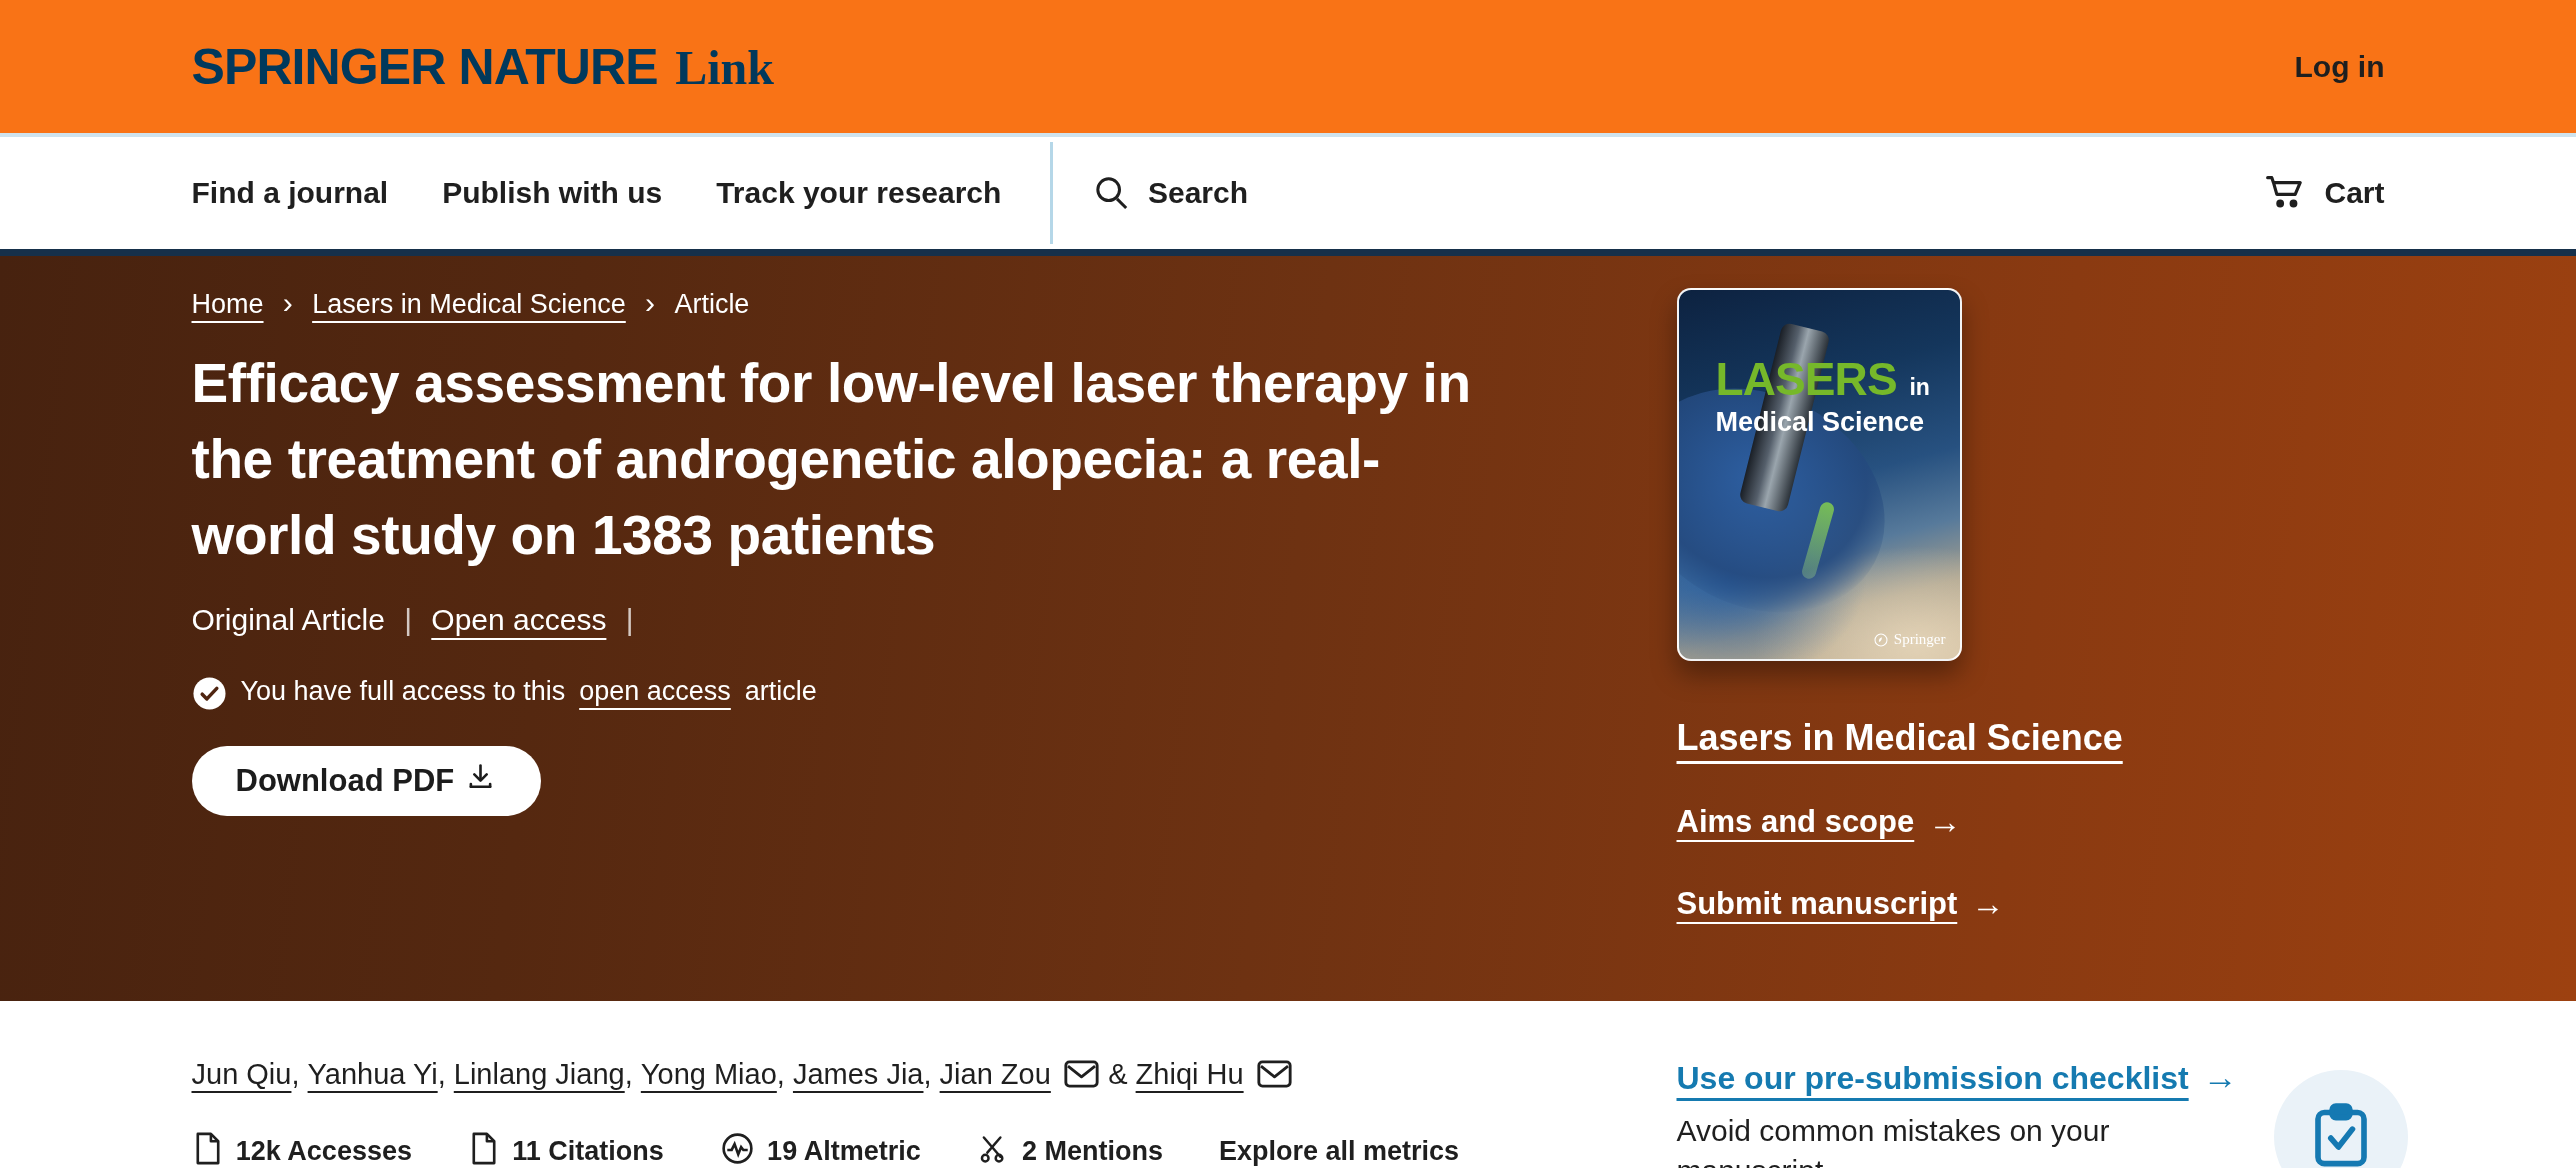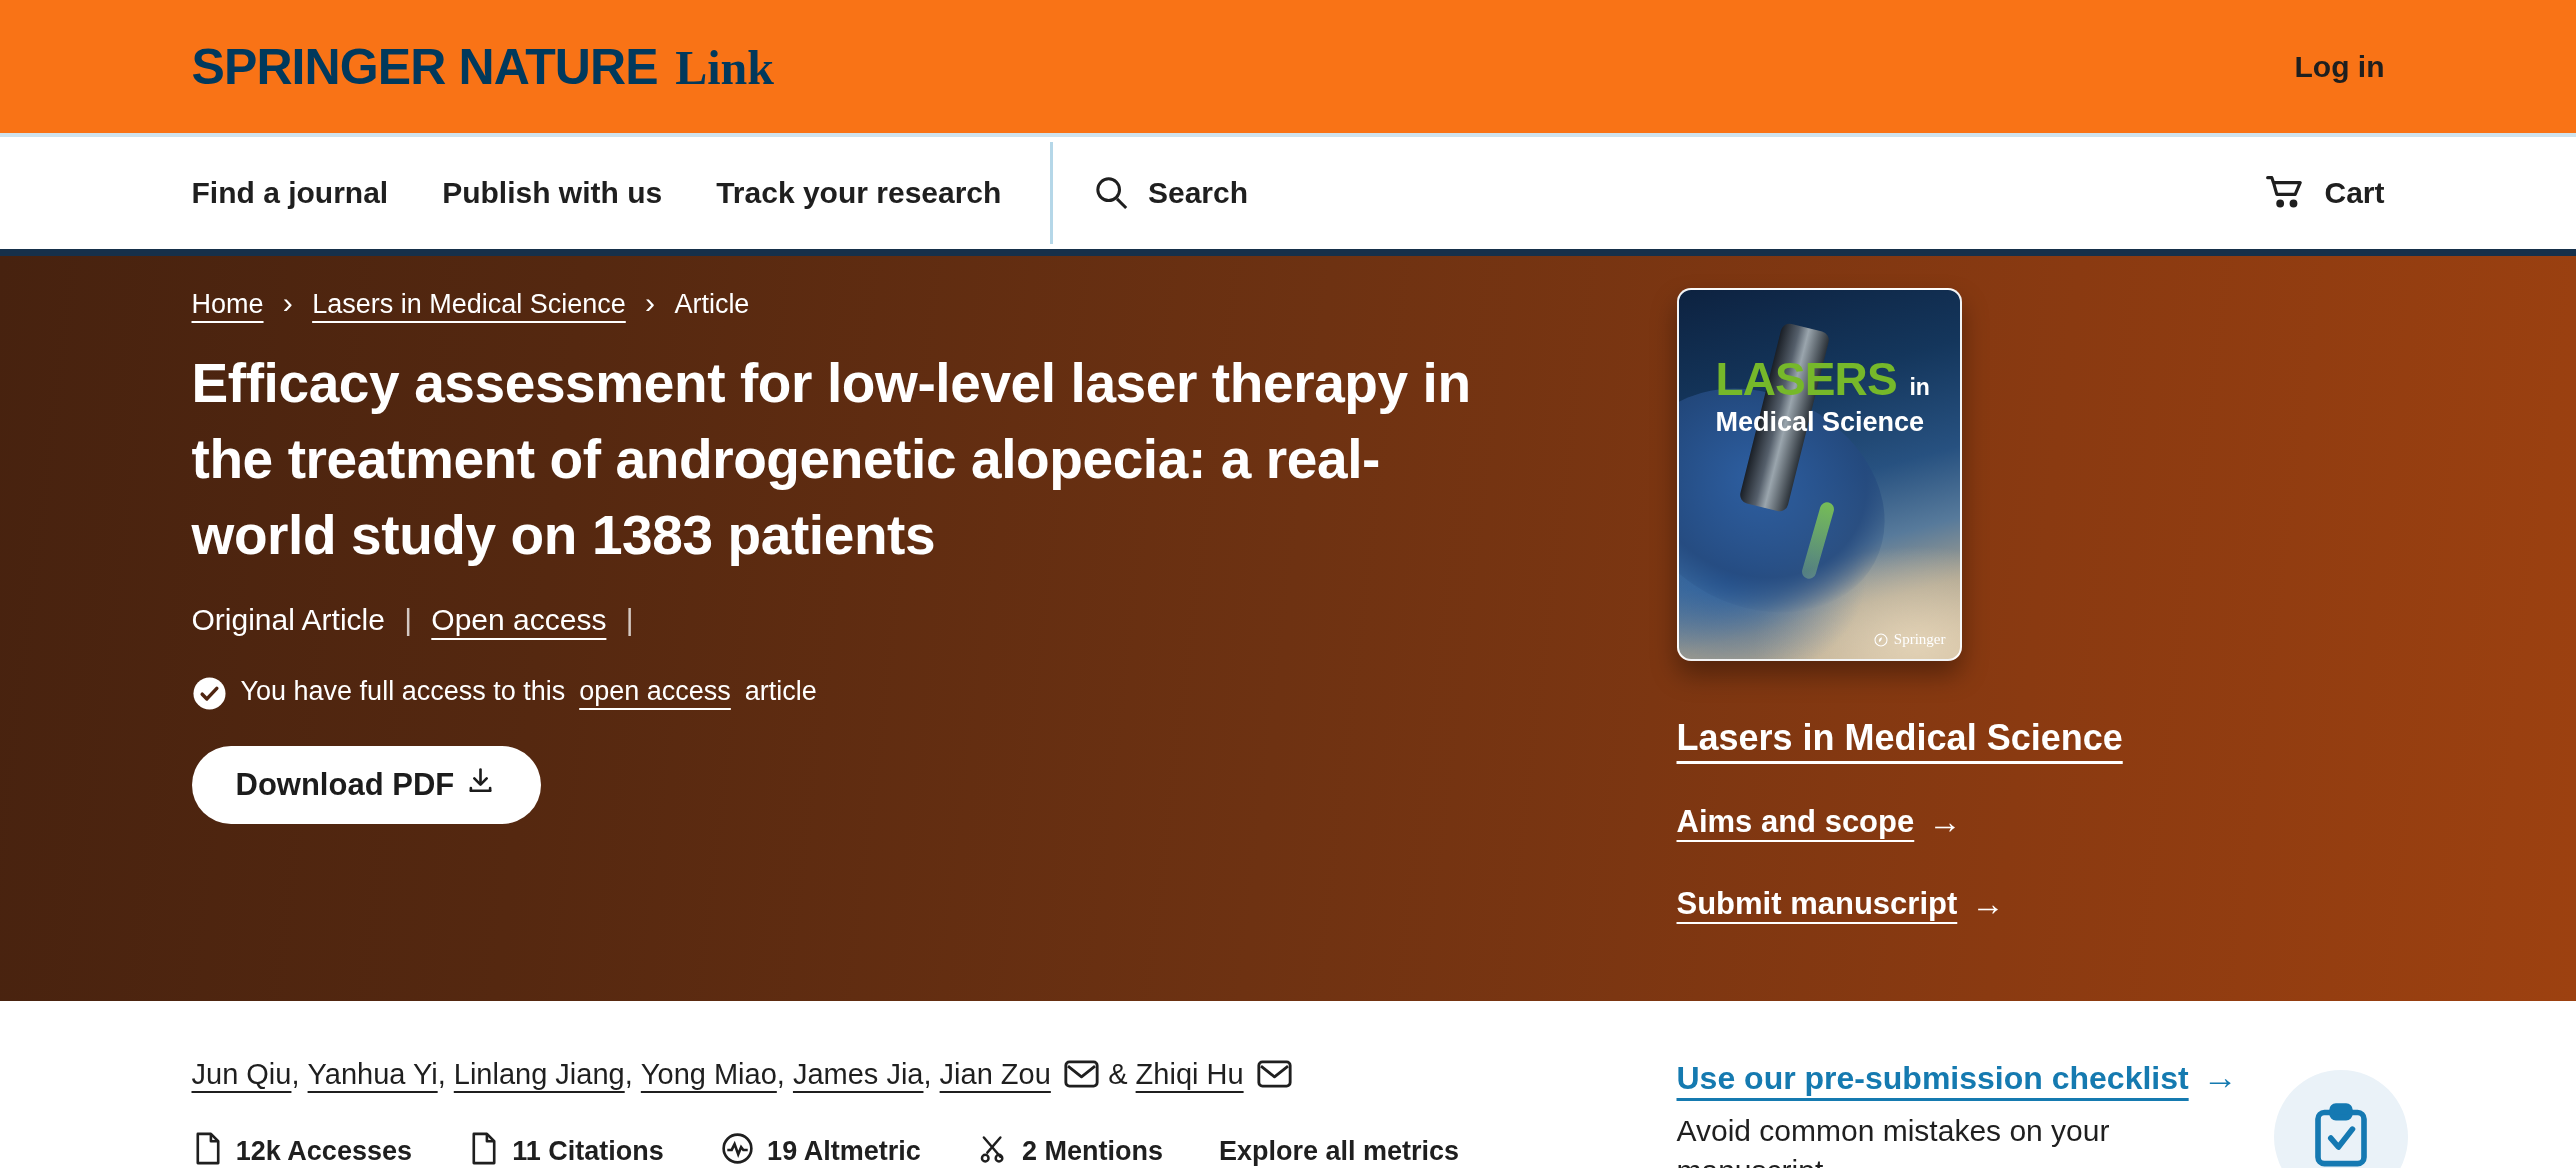--- a/index.html
+++ b/index.html
@@ -60,21 +60,21 @@
   .meta-line { margin-top:30px; display:flex; align-items:center; font-size:30px; }
   .meta-pipe { margin:0 19.3px; color:rgba(255,255,255,0.75); font-weight:300; }
   .hero-link { color:#fff; text-decoration:underline; text-decoration-thickness:1.8px; text-underline-offset:8px; cursor:pointer; }
   .volume-line { margin-top:17.6px; display:flex; align-items:center; font-size:30px; }
   .cite-link { margin-left:32px; }
 
   .access-note { margin-top:39px; display:flex; gap:14px; font-size:27px; }
   .access-note .check { flex:none; }
 
   .download-btn {
-    margin-top:28px; height:78px; padding:0 44px; border:none; border-radius:46px;
+    margin-top:28px; height:70px; padding:0 44px; border:none; border-radius:46px;
     background:#fff; color:#1c1c1c; font-size:31px; font-weight:700;
     display:inline-flex; align-items:center; gap:10px; cursor:pointer;
     font-family:"Liberation Sans", sans-serif;
   }
 
   
   .cover-card {
     width:285px; height:373px; border-radius:14px; overflow:hidden; position:relative;
     border:2.6px solid rgba(255,255,255,0.95);
     box-shadow:0 14px 26px rgba(0,0,0,0.35);

